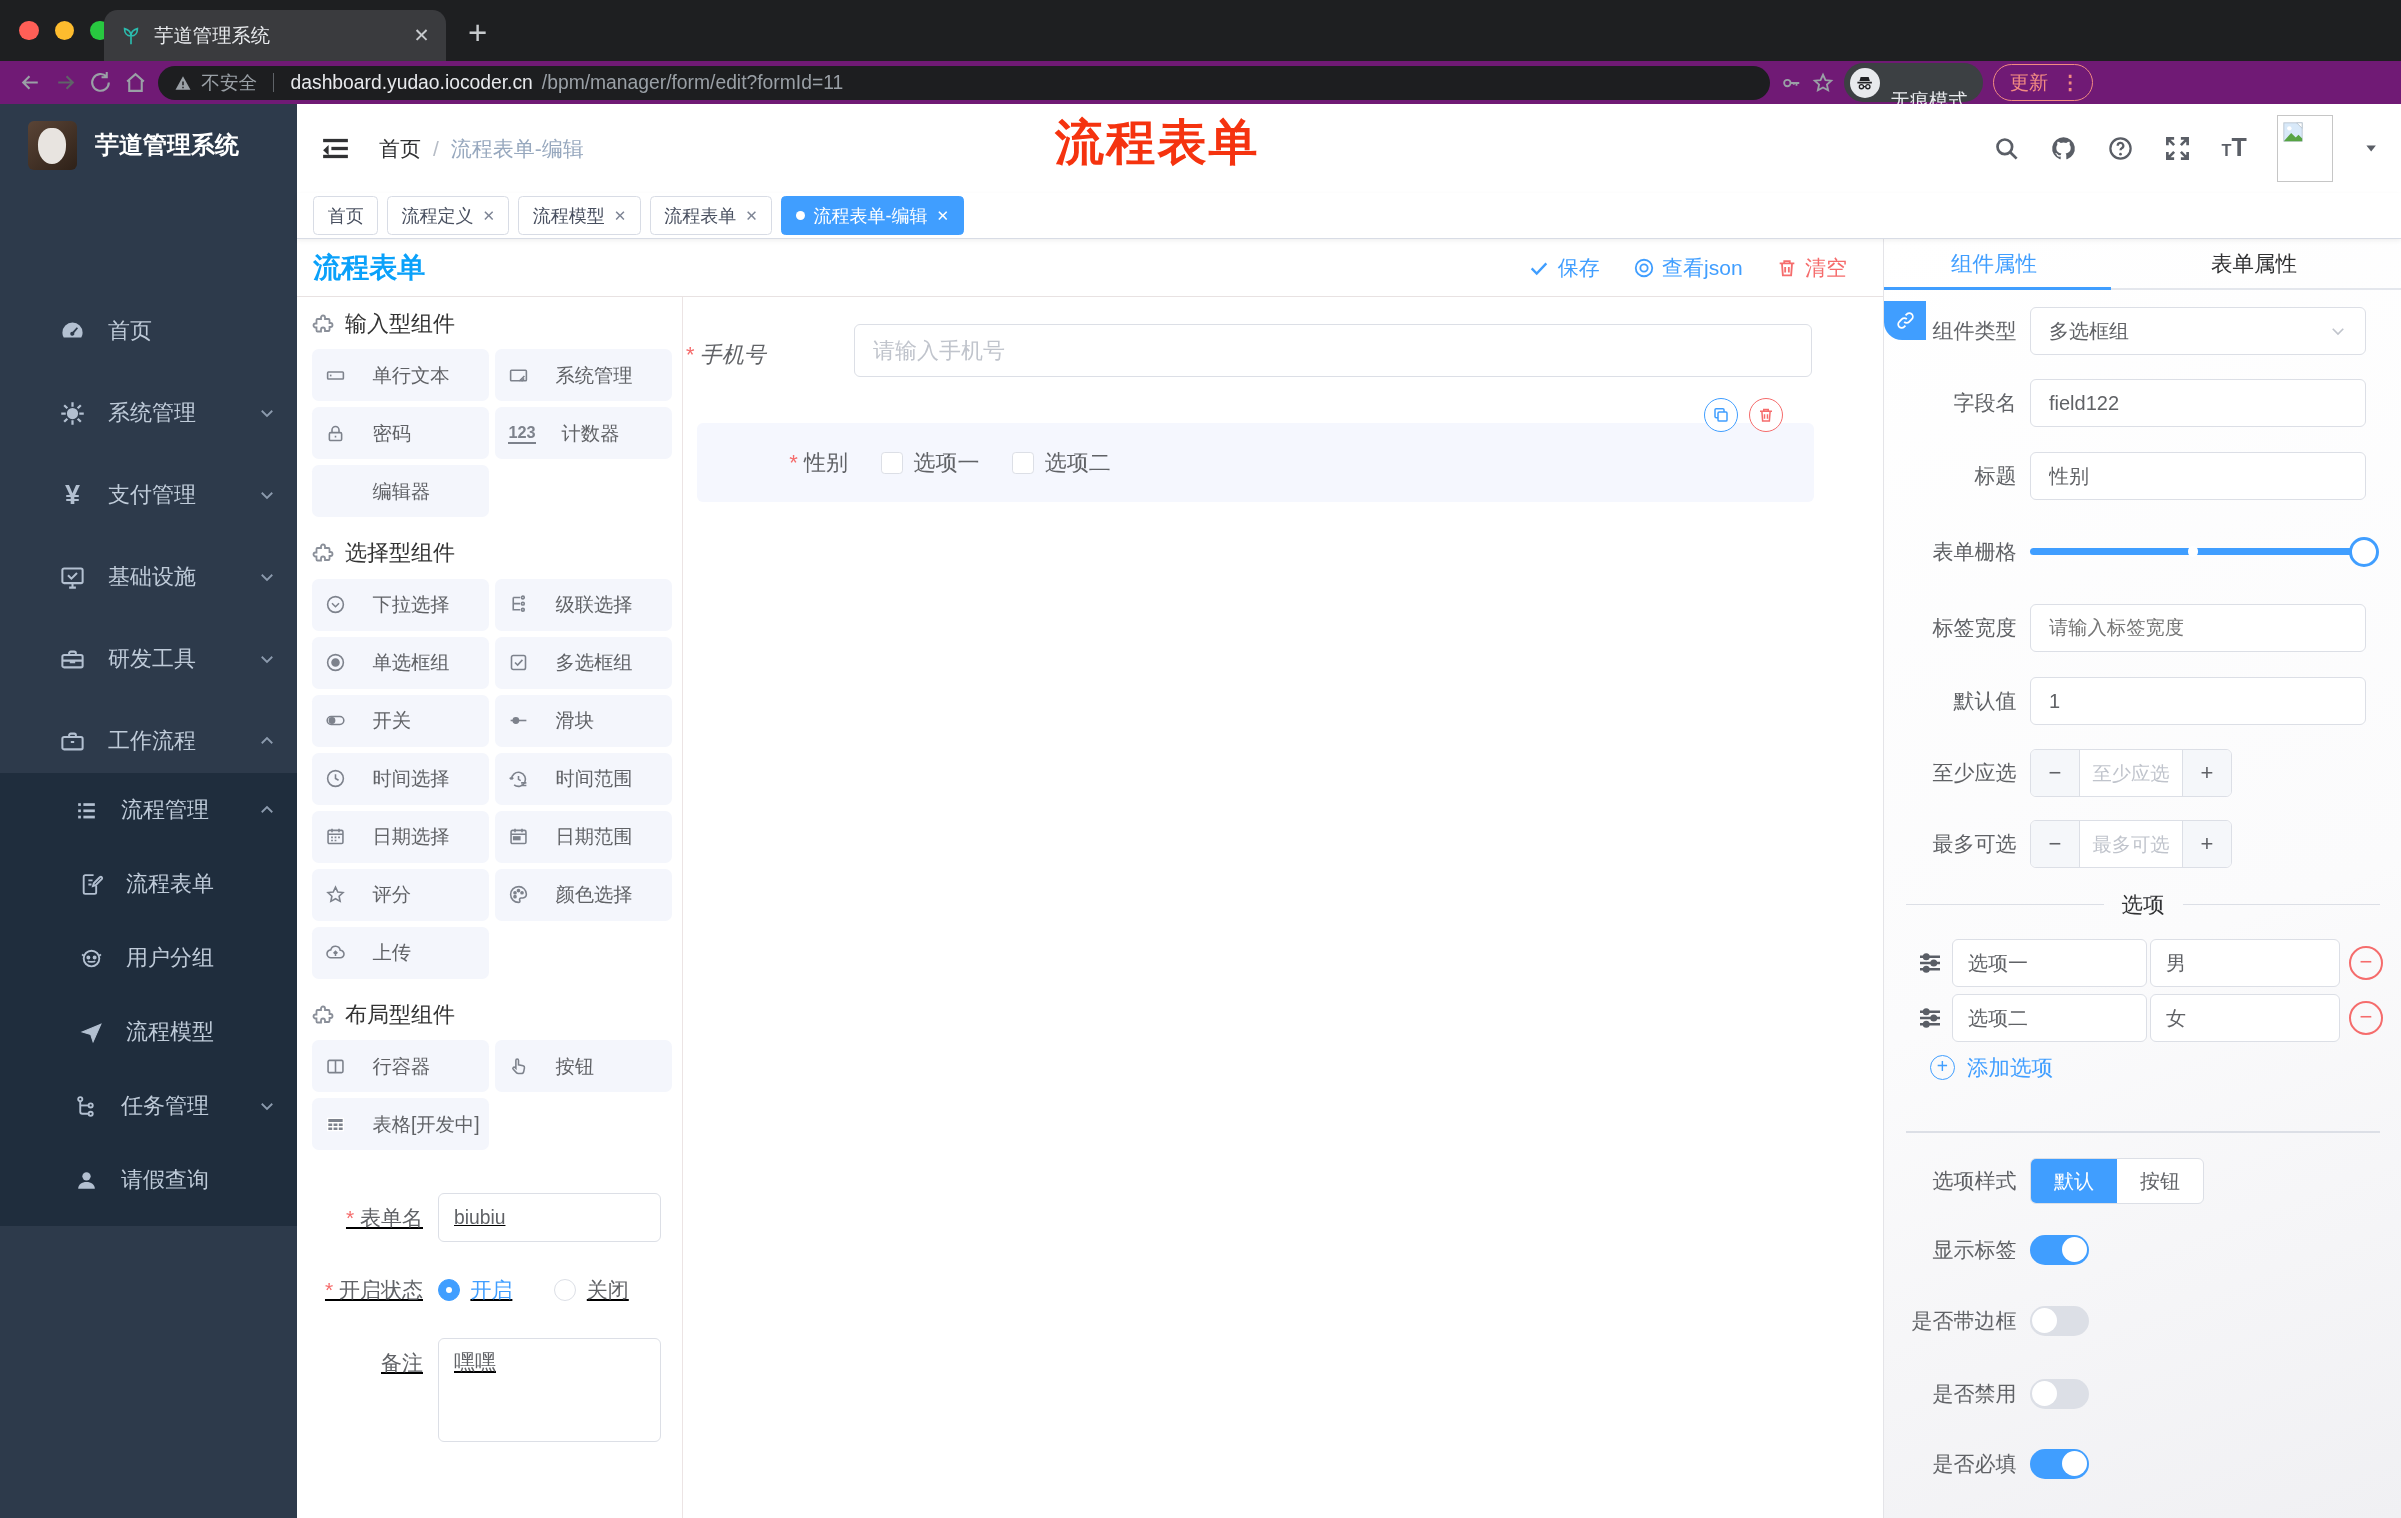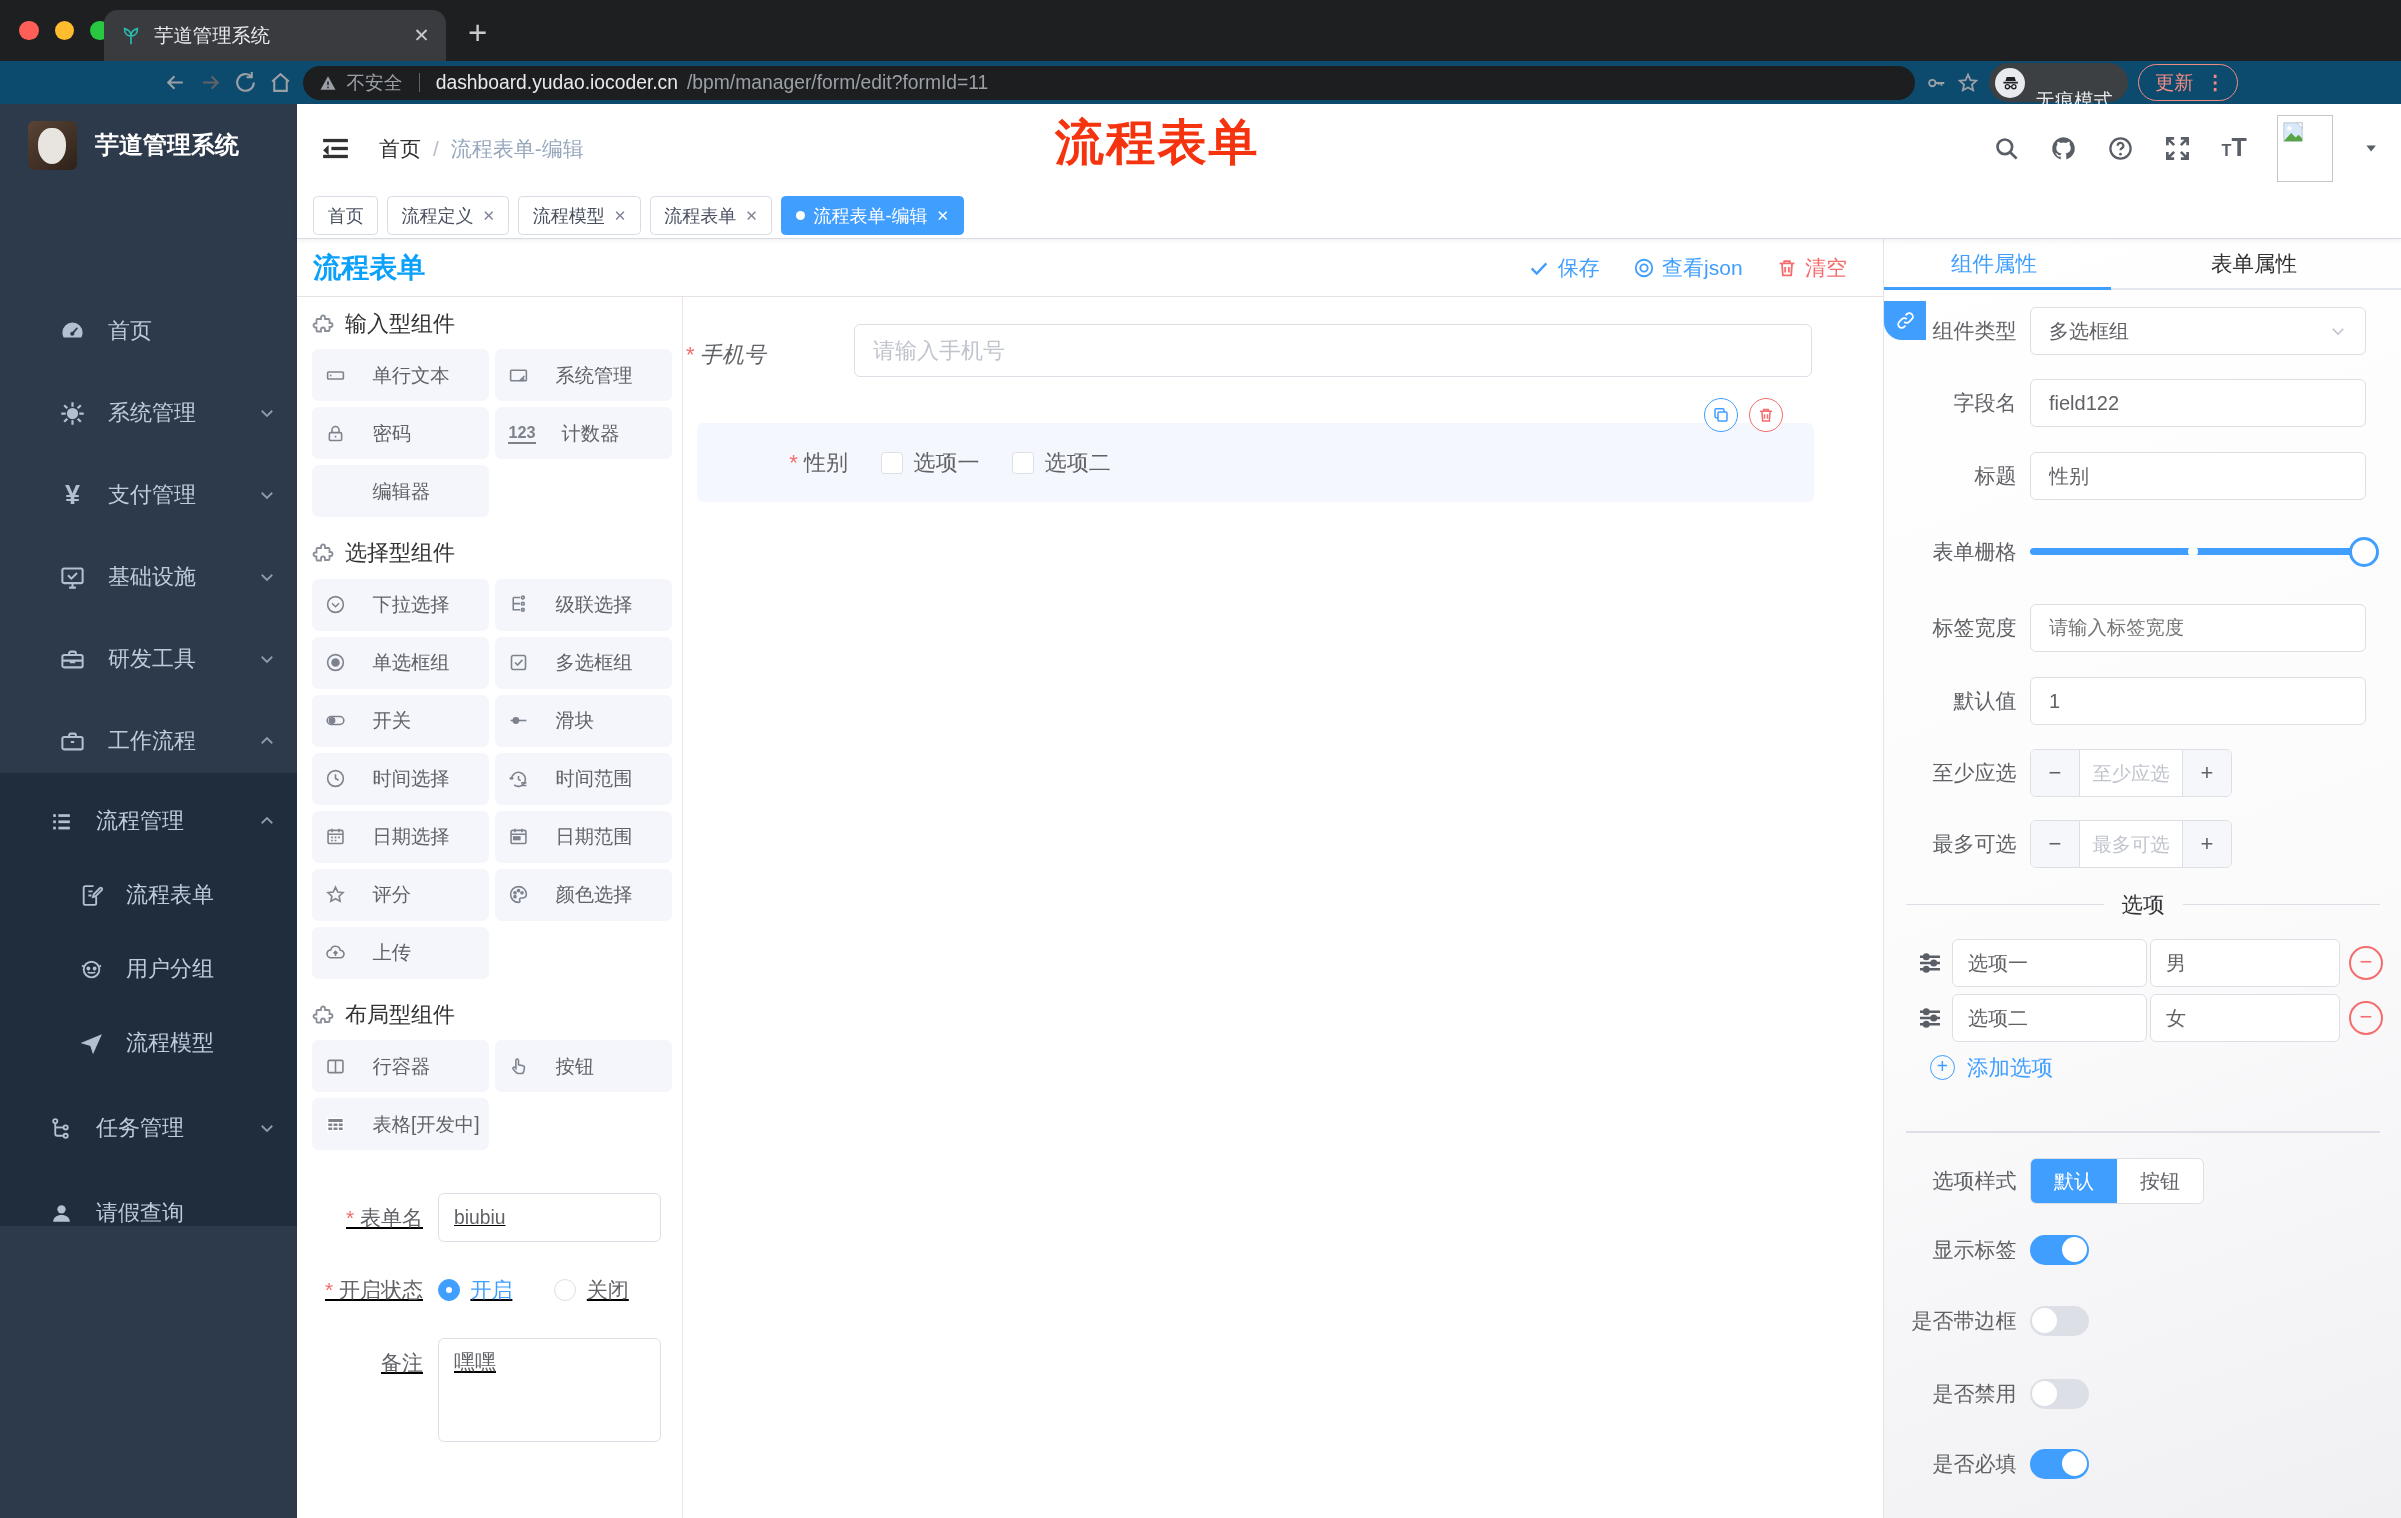--- a/index.html
+++ b/index.html
@@ -10,22 +10,22 @@
   
   .tabstrip { position:absolute; left:0; top:0; width:2401px; height:61px; background:#1e1f21; }
   .traffic { position:absolute; left:19.3px; top:21px; display:flex; gap:16.3px; }
   .tl { width:19.3px; height:19.3px; border-radius:50%; display:block; }
   .tl.r { background:#ff5f57; } .tl.y { background:#febc2e; } .tl.g { background:#28c840; }
   .btab { position:absolute; left:104px; top:10.4px; width:342px; height:51px; background:#3a3b3e;
           border-radius:13.4px 13.4px 0 0; display:flex; align-items:center; padding:0 16.3px; gap:12px; }
   .btab-title { color:#e8eaed; font-size:19.3px; flex:1; white-space:nowrap; overflow:hidden; }
   .btab-close { color:#c7cacd; font-size:19.3px; }
   .newtab { position:absolute; left:468px; top:16.3px; color:#c7cacd; font-size:33px; font-weight:300; line-height:33px; }
-  .urlbar { position:absolute; left:0; top:61px; width:2401px; height:43px; background:#0c4a6e;
-            display:flex; align-items:center; padding:0 18px; gap:10px;justify-content:center; }
+  .urlbar { position:absolute; left:0; top:61px; width:2401px; height:43px; background:#701a75;
+            display:flex; align-items:center; padding:0 18px; gap:10px; }
   .navic { color:#9aa0a6; width:25px; height:25px; flex:none; }
   .urlpill { height:34px; background:#1d1e20; border-radius:17px; display:flex; align-items:center;
              padding:0 16.3px; width:1612px; gap:9px; }
   .warn { color:#9aa0a6; width:18px; height:18px; flex:none; }
   .sec-label { color:#9aa0a6; font-size:18.6px; }
   .url-div { width:0.7px; height:19.3px; background:#5f6368; margin:0 7.4px; }
   .url-host { color:#e8eaed; font-size:19.3px; }
   .url-path { color:#9aa0a6; font-size:19.3px; }
   .chrip { color:#9aa0a6; width:22px; height:22px; flex:none; }
   .incog { height:39px; background:#3c4043; border-radius:19.3px; display:flex; align-items:center;
@@ -46,21 +46,21 @@
   .logo-img::after { content:""; position:absolute; left:10.4px; top:7.4px; width:28px; height:36px;
                      background:#e8e4e0; border-radius:45% 45% 50% 50%; }
   .logo-title { color:#ffffff; font-size:24px; font-weight:bold; white-space:nowrap; }
   .snav { position:absolute; left:0; top:186px; width:297px; }
   .sitem { height:82px; display:flex; align-items:center; padding:0 21px 0 59px; gap:22px; color:#bfcbd9; }
   .sitem .sic { width:27px; height:27px; color:#b3c0d1; flex:none; }
   .sitem .slabel { font-size:22px; flex:1; white-space:nowrap; }
   .chev { width:18px; height:18px; color:#8c9bae; flex:none; }
   .subwrap { position:absolute; left:0; top:669px; width:297px; height:453px; background:#1f2d3d; }
   .subitem { height:74px; display:flex; align-items:center; gap:22px; color:#bfcbd9; padding-right:21px; }
-  .lv2 { padding-left:49px;margin-top:11px; } .lv3 { padding-left:79px; }
+  .lv2 { padding-left:74px; } .lv3 { padding-left:79px; }
   .subitem .sic { width:25px; height:25px; color:#b3c0d1; flex:none; }
   .subitem .slabel { font-size:22px; flex:1; white-space:nowrap; }
 
   
   .apphead { position:absolute; left:297px; top:104px; width:2104px; height:89px; background:#fff;
              display:flex; align-items:center; padding:0 22px; }
   .burger { width:33px; height:33px; color:#303133; flex:none; }
   .crumb { display:flex; align-items:center; gap:12px; margin-left:27px; font-size:21px; }
   .crumb .home { color:#303133; } .crumb .sep { color:#b6bcc6; } .crumb .cur { color:#97a8be; }
   .annotation { position:absolute; left:758px; top:6px; font-size:49px; font-weight:bold;

